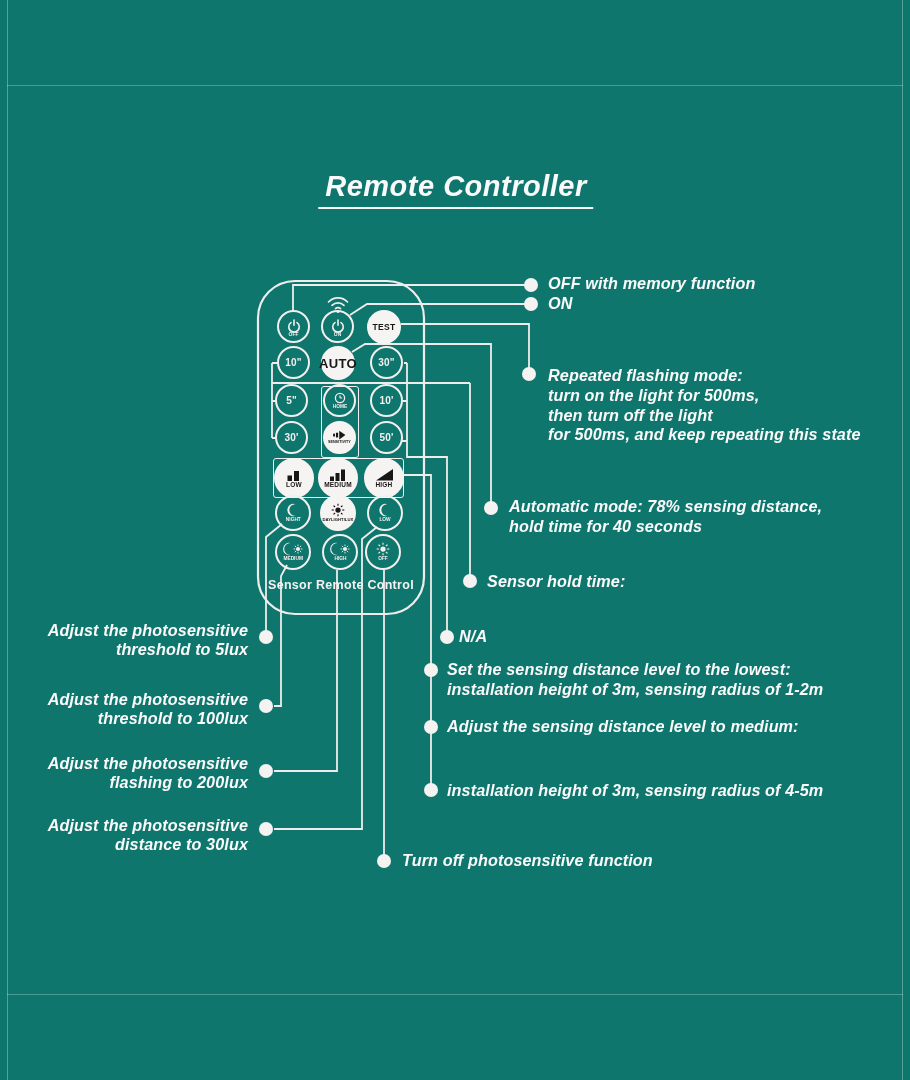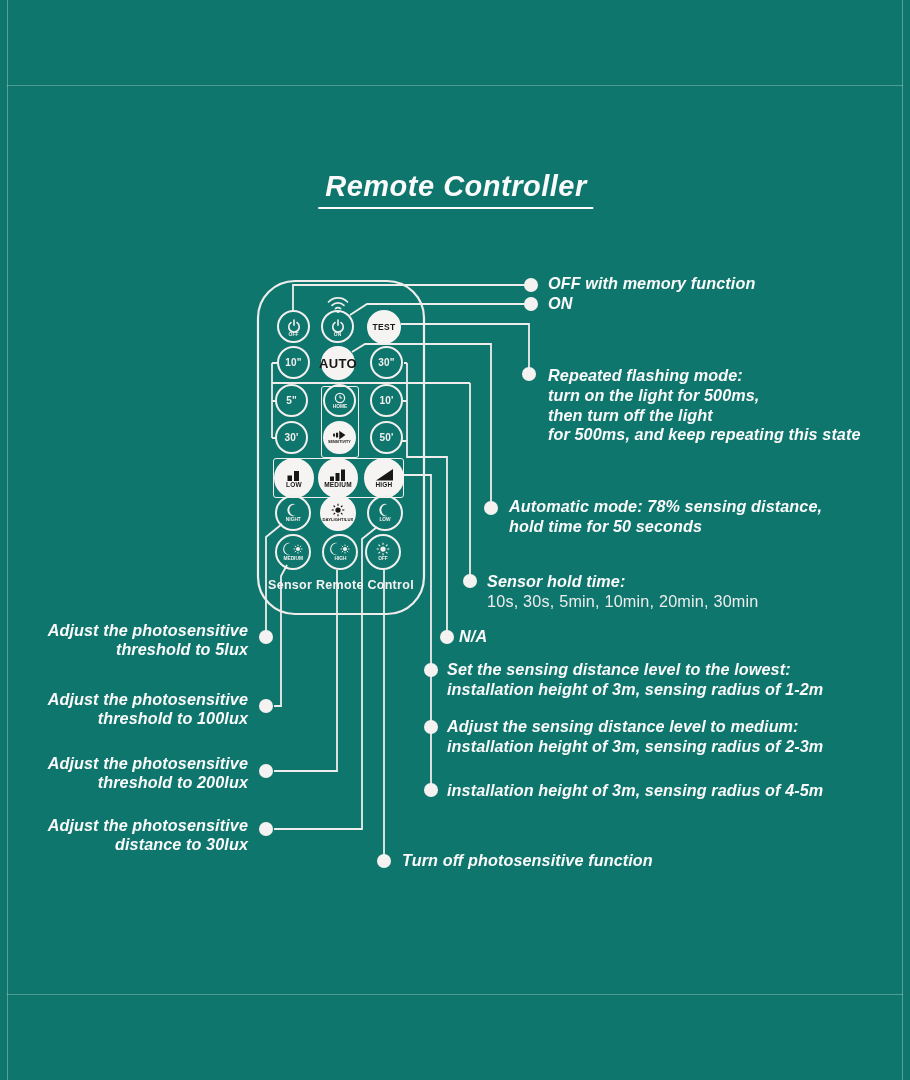--- a/index.html
+++ b/index.html
@@ -272,54 +272,52 @@
     <div>ON</div>
   </div>
   <div class="ann" style="left:548px;top:366px">
     <div>Repeated flashing mode:</div>
     <div>turn on the light for 500ms,</div>
     <div>then turn off the light</div>
     <div>for 500ms, and keep repeating this state</div>
   </div>
   <div class="ann" style="left:509px;top:497px">
     <div>Automatic mode: 78% sensing distance,</div>
-    <div>hold time for 50 seconds</div>
+    <div>hold time for 40 seconds</div>
   </div>
   <div class="ann" style="left:487px;top:572px">
     <div>Sensor hold time:</div>
-    <div class="vals">10s, 30s, 5min, 10min, 20min, 30min</div>
   </div>
   <div class="ann" style="left:459px;top:627px">
     <div>N/A</div>
   </div>
   <div class="ann" style="left:447px;top:660px;line-height:19.5px">
     <div>Set the sensing distance level to the lowest:</div>
     <div>installation height of 3m, sensing radius of 1-2m</div>
   </div>
   <div class="ann" style="left:447px;top:717px;line-height:19.5px">
     <div>Adjust the sensing distance level to medium:</div>
-    <div>installation height of 3m, sensing radius of 2-3m</div>
   </div>
   <div class="ann" style="left:447px;top:781px;line-height:19.5px">
     <div>installation height of 3m, sensing radius of 4-5m</div>
   </div>
   <div class="ann" style="left:402px;top:851px">
     <div>Turn off photosensitive function</div>
   </div>
 
   <div class="ann left" style="right:662px;top:621px">
     <div>Adjust the photosensitive</div>
     <div>threshold to 5lux</div>
   </div>
   <div class="ann left" style="right:662px;top:690px">
     <div>Adjust the photosensitive</div>
     <div>threshold to 100lux</div>
   </div>
   <div class="ann left" style="right:662px;top:754px">
     <div>Adjust the photosensitive</div>
-    <div>threshold to 200lux</div>
+    <div>flashing to 200lux</div>
   </div>
   <div class="ann left" style="right:662px;top:816px">
     <div>Adjust the photosensitive</div>
     <div>distance to 30lux</div>
   </div>
 
 </div>
 
 </body></html>

